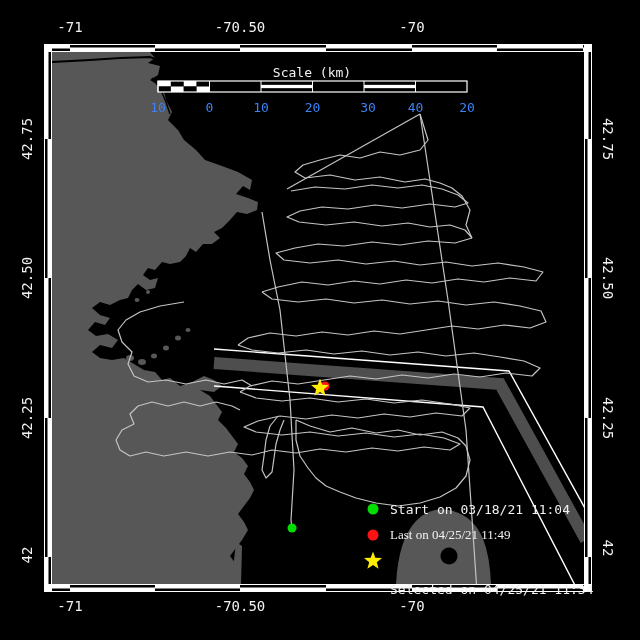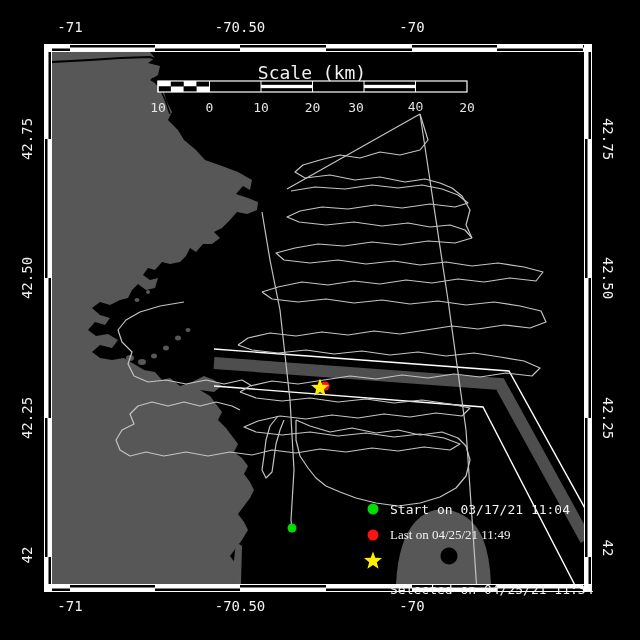--- a/index.html
+++ b/index.html
@@ -3,23 +3,23 @@
 <meta charset="utf-8">
 <style>
   html,body{margin:0;padding:0;background:#000;}
   #screen{position:relative;width:640px;height:640px;background:#000;overflow:hidden;
           font-family:"DejaVu Sans Mono",monospace;}
   svg{position:absolute;left:0;top:0;}
   .tick{position:absolute;color:#f2f2f2;font-size:14px;white-space:nowrap;
         transform:translate(-50%,-50%);}
   .tick.vleft{transform:translate(-50%,-50%) rotate(-90deg);}
   .tick.vright{transform:translate(-50%,-50%) rotate(90deg);}
-  .scale-label{position:absolute;color:#e5e5e5;font-size:13px;white-space:nowrap;
+  .scale-label{position:absolute;color:#3b82f6;font-size:13px;white-space:nowrap;
         transform:translate(-50%,-50%);}
-  #scale-title{position:absolute;color:#f2f2f2;font-size:18px;white-space:nowrap;
+  #scale-title{position:absolute;color:#f2f2f2;font-size:13px;white-space:nowrap;
         transform:translate(-50%,-50%);}
   .legend-label{position:absolute;color:#f2f2f2;font-size:13px;white-space:nowrap;
         transform:translate(0,-50%);}
 </style>
 </head>
 <body>
 
 <div id="screen">
   <svg id="map-svg" width="640" height="640" viewBox="0 0 640 640">
     <defs>
@@ -171,20 +171,20 @@
       <div class="tick vleft" style="left: 27px; top: 418px;">42.25</div>
       <div class="tick vleft" style="left: 27px; top: 555px;">42</div>
       <div class="tick vright" style="left: 608px; top: 139px;">42.75</div>
       <div class="tick vright" style="left: 608px; top: 278px;">42.50</div>
       <div class="tick vright" style="left: 608px; top: 418px;">42.25</div>
       <div class="tick vright" style="left: 608px; top: 548px;">42</div>
       <div class="scale-label" style="left: 158px; top: 107px;">10</div>
       <div class="scale-label" style="left: 209.5px; top: 107px;">0</div>
       <div class="scale-label" style="left: 261px; top: 107px;">10</div>
       <div class="scale-label" style="left: 312.5px; top: 107px; text-align: center;">20</div>
-      <div class="scale-label" style="left: 356px; top: 107px;">30</div>
-      <div class="scale-label" style="left: 415.5px; top: 107px; font-family: Liberation Mono, monospace;">40</div>
+      <div class="scale-label" style="left: 368px; top: 107px;">30</div>
+      <div class="scale-label" style="left: 415.5px; top: 107px;">40</div>
       <div class="scale-label" style="left: 467px; top: 107px;">20</div>
-      <div class="legend-label" style="left: 390px; top: 509px;">Start on 03/17/21 11:04</div>
+      <div class="legend-label" style="left: 390px; top: 509px;">Start on 03/18/21 11:04</div>
       <div class="legend-label" style="left: 390px; top: 535px; font-family: Liberation Serif, serif;">Last on 04/25/21 11:49</div>
       <div class="legend-label" style="left: 390px; top: 561px; margin-top: 28px;">Selected on 04/25/21 11:34</div>
     </div>
 </div>
 
 </body></html>

